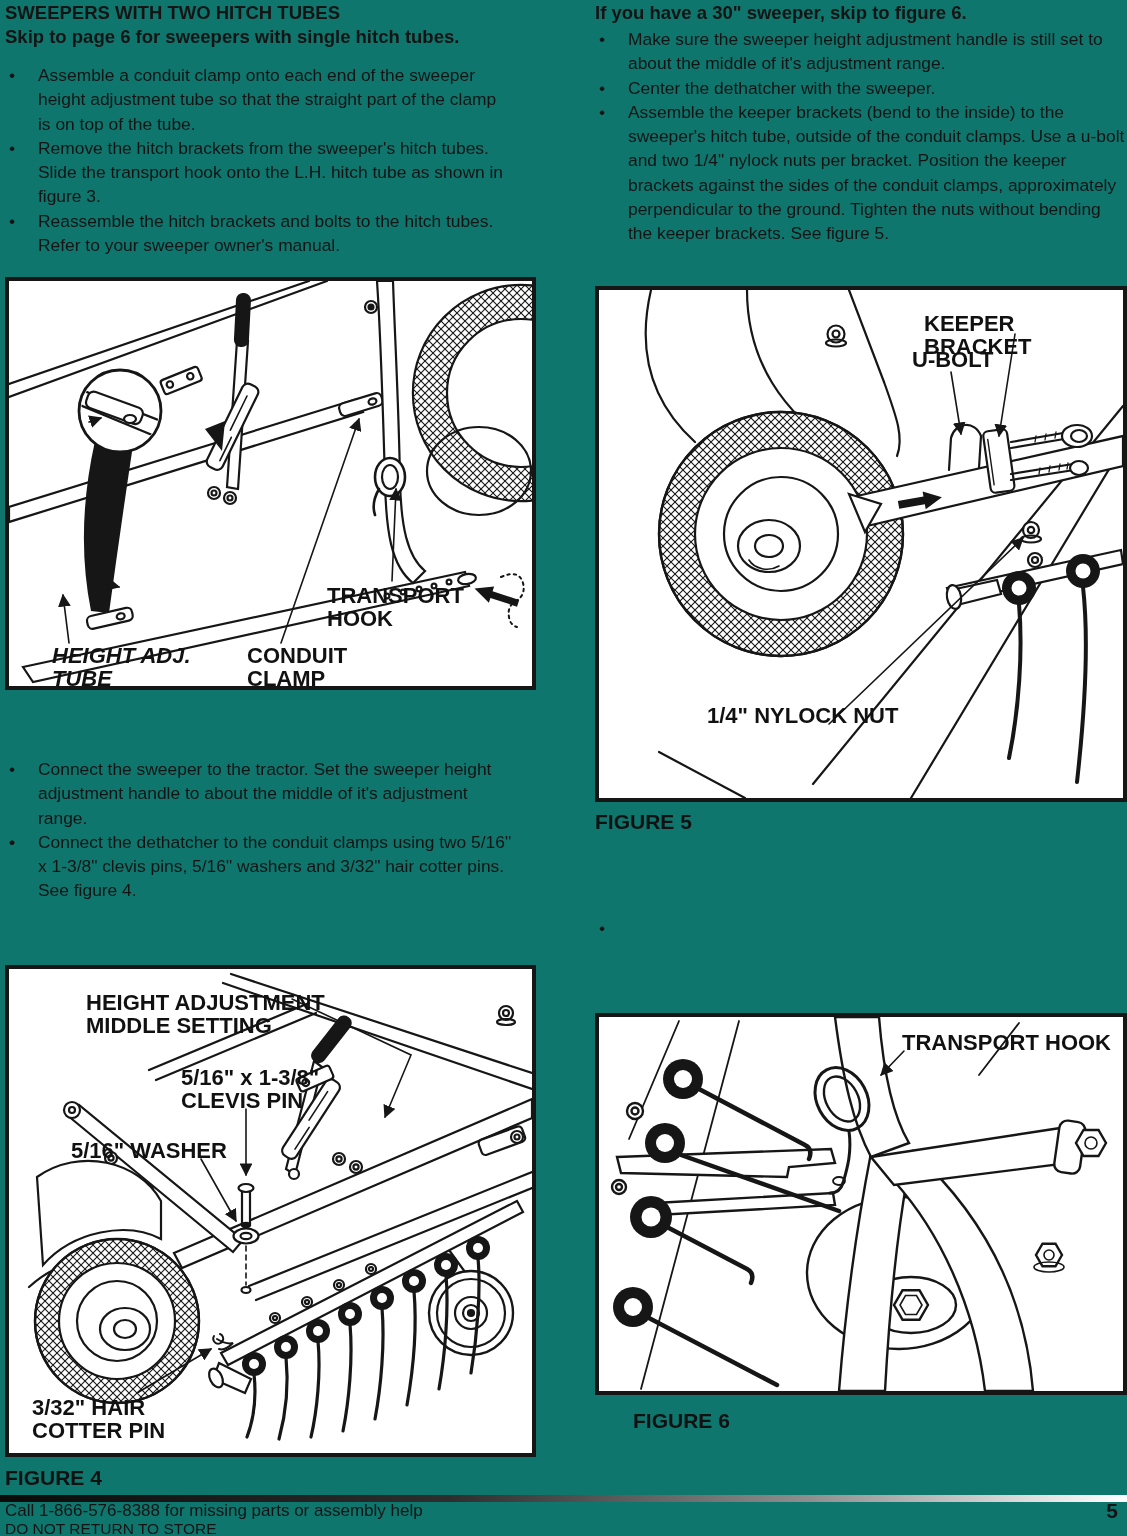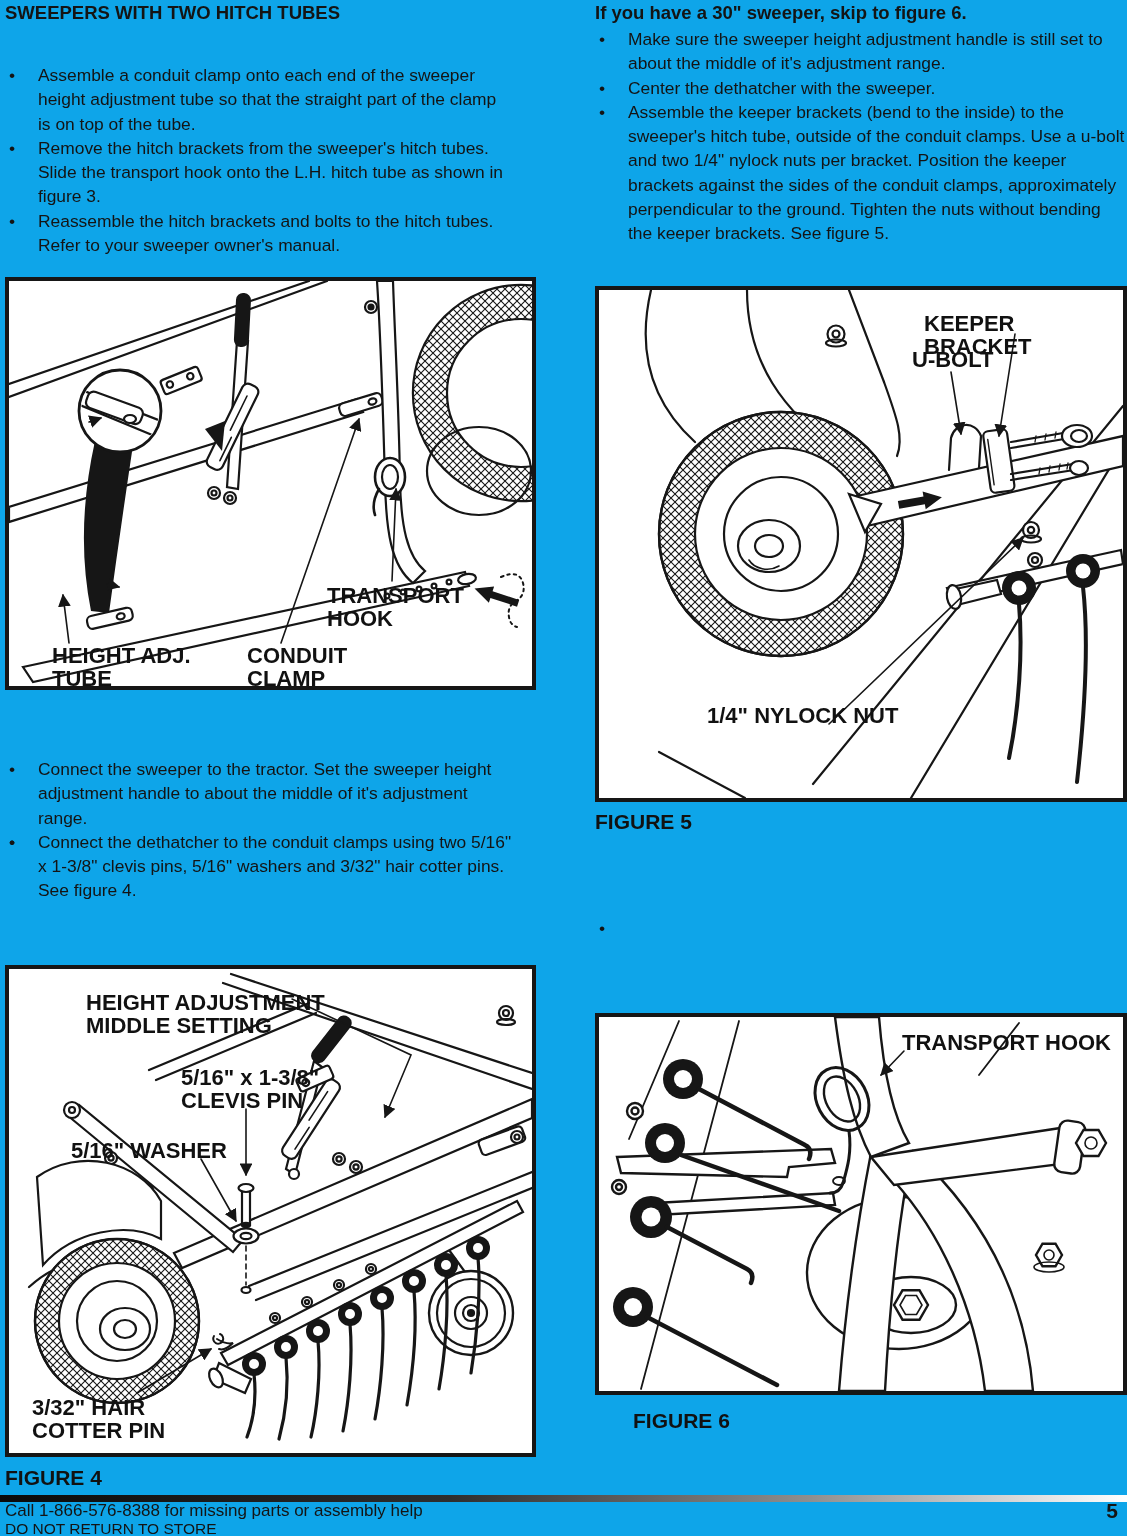--- a/index.html
+++ b/index.html
@@ -1,17 +1,17 @@
 <!DOCTYPE html>
 <html><head>
 <meta charset="utf-8">
 <style>
   html,body{margin:0;padding:0;background:#fff;}
   body{width:1127px;height:1536px;font-family:"Liberation Sans",sans-serif;color:#141414;}
-  .page{position:relative;width:1127px;height:1536px;background:#0ea5e9;overflow:hidden;}
+  .page{position:relative;width:1127px;height:1536px;background:#0f766e;overflow:hidden;}
   .col{position:absolute;top:0;}
   .col-left{left:5px;width:531px;}
   .col-right{left:595px;width:532px;}
   .head{font-weight:bold;font-size:18.5px;line-height:23.5px;}
   .bullets{position:absolute;left:0;margin:0;padding:0;list-style:none;font-size:17.4px;line-height:24.3px;}
   .bullets li{position:relative;padding-left:33px;}
   .col-left .bullets li{padding-right:24px;}
   .col-right .bullets li{padding-right:2px;}
   .bl{position:absolute;left:4px;top:0;}
   .figwrap{position:absolute;left:0;}
@@ -27,20 +27,21 @@
   svg *{vector-effect:none;}
 </style>
 </head>
 <body>
 
 <div class="page">
 
   <div class="col col-left">
     <div class="head" style="position:absolute;top:1px;left:0;width:531px;">
       <div>SWEEPERS WITH TWO HITCH TUBES</div>
+      <div>Skip to page 6 for sweepers with single  hitch tubes.</div>
     </div>
 
     <ul class="bullets" style="top:63px;width:531px;">
       <li><span class="bl">•</span><span>Assemble a conduit clamp onto each end of the sweeper height adjustment tube so that the straight part of the clamp is on top of the tube.</span></li>
       <li><span class="bl">•</span><span>Remove the hitch brackets from the sweeper's hitch tubes. Slide the transport hook onto the L.H. hitch tube as shown in figure 3.</span></li>
       <li><span class="bl">•</span><span>Reassemble the hitch brackets and bolts to the hitch tubes. Refer to your sweeper owner's manual.</span></li>
     </ul>
 
     <div class="figwrap" style="top:277px;width:638px;">
       <div class="figbox" style="width:523px;height:405px;">
@@ -135,21 +136,21 @@
             <g stroke-width="1.6">
               <path d="M383,300 L387,208" marker-end="url(#m3)"></path>
               <path d="M272,362 L350,138" marker-end="url(#m3)"></path>
               <path d="M60,362 L54,314" marker-end="url(#m3)"></path>
               <path d="M98,303 L110,306" marker-end="url(#m3)"></path>
             </g>
           </g>
         </svg>
         <div class="figlabel" style="left:318px;top:303px;">TRANSPORT
 HOOK</div>
-        <div class="figlabel" style="left:43px;top:363px;">HEIGHT ADJ.
+        <div class="figlabel" style="left:43px;top:363px;font-style:italic;">HEIGHT ADJ.
 TUBE</div>
         <div class="figlabel" style="left:238px;top:363px;">CONDUIT
 CLAMP</div>
       </div>
     </div>
 
     <ul class="bullets" style="top:757px;width:531px;">
       <li><span class="bl">•</span><span>Connect the sweeper to the tractor. Set the sweeper height adjustment handle to about the middle of it's adjustment range.</span></li>
       <li><span class="bl">•</span></li>
       <li><span class="bl">•</span><span>Connect the dethatcher to the conduit clamps using two 5/16" x 1-3/8" clevis pins, 5/16" washers and 3/32" hair cotter pins. See figure 4.</span></li>

